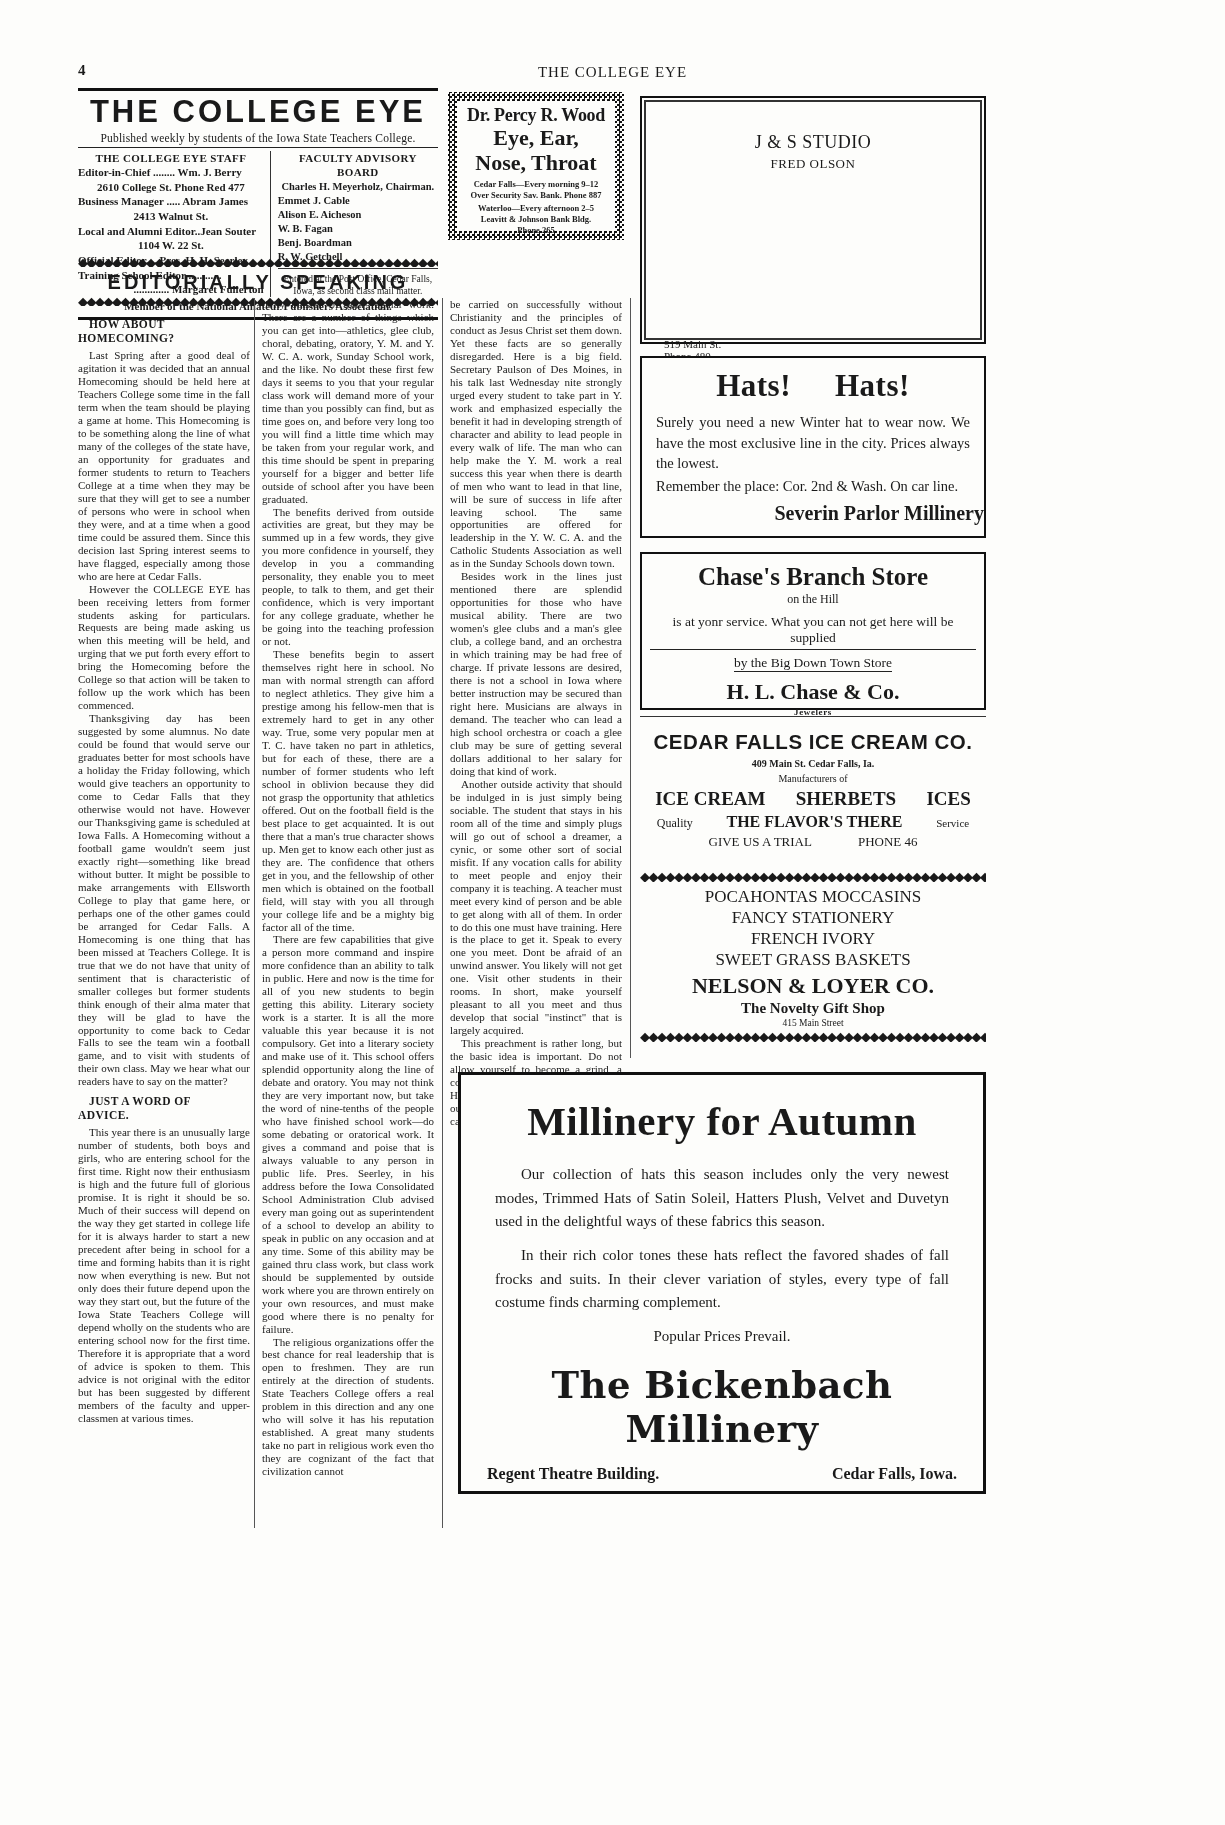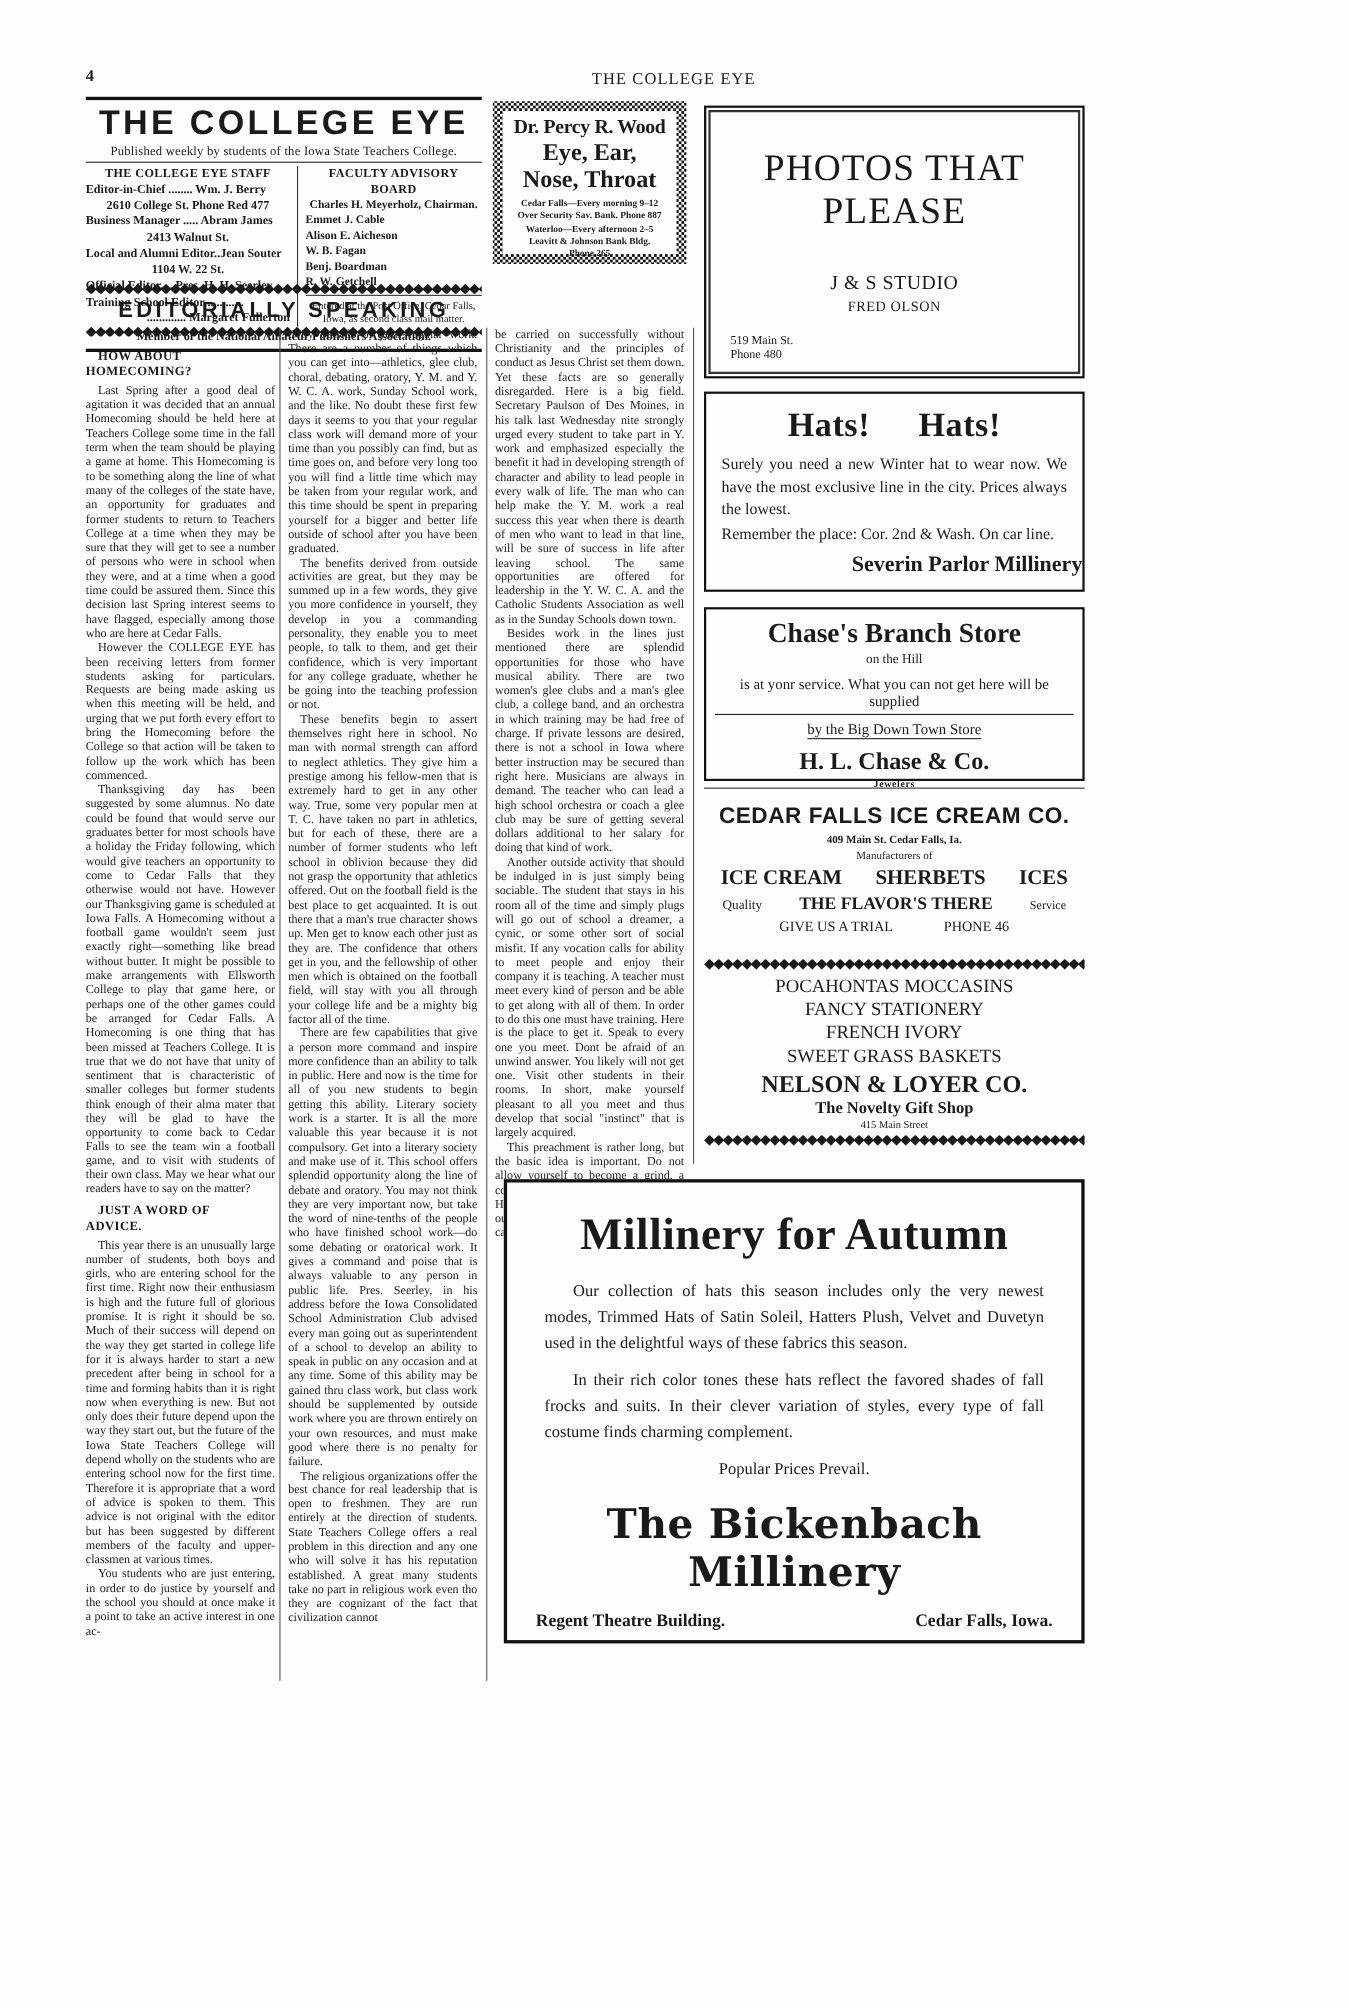--- a/index.html
+++ b/index.html
@@ -418,21 +418,20 @@
   <div class="col-rule-2"></div>
   <div class="col-rule-3"></div>
 
   <div class="col col-1">
     <div class="colhead" style="margin-top:0;">HOW ABOUT HOMECOMING?</div>
     <p>Last Spring after a good deal of agitation it was decided that an annual Homecoming should be held here at Teachers College some time in the fall term when the team should be playing a game at home. This Homecoming is to be something along the line of what many of the colleges of the state have, an opportunity for graduates and former students to return to Teachers College at a time when they may be sure that they will get to see a number of persons who were in school when they were, and at a time when a good time could be assured them. Since this decision last Spring interest seems to have flagged, especially among those who are here at Cedar Falls.</p>
     <p>However the COLLEGE EYE has been receiving letters from former students asking for particulars. Requests are being made asking us when this meeting will be held, and urging that we put forth every effort to bring the Homecoming before the College so that action will be taken to follow up the work which has been commenced.</p>
     <p>Thanksgiving day has been suggested by some alumnus. No date could be found that would serve our graduates better for most schools have a holiday the Friday following, which would give teachers an opportunity to come to Cedar Falls that they otherwise would not have. However our Thanksgiving game is scheduled at Iowa Falls. A Homecoming without a football game wouldn't seem just exactly right—something like bread without butter. It might be possible to make arrangements with Ellsworth College to play that game here, or perhaps one of the other games could be arranged for Cedar Falls. A Homecoming is one thing that has been missed at Teachers College. It is true that we do not have that unity of sentiment that is characteristic of smaller colleges but former students think enough of their alma mater that they will be glad to have the opportunity to come back to Cedar Falls to see the team win a football game, and to visit with students of their own class. May we hear what our readers have to say on the matter?</p>
     <div class="colhead">JUST A WORD OF ADVICE.</div>
     <p>This year there is an unusually large number of students, both boys and girls, who are entering school for the first time. Right now their enthusiasm is high and the future full of glorious promise. It is right it should be so. Much of their success will depend on the way they get started in college life for it is always harder to start a new precedent after being in school for a time and forming habits than it is right now when everything is new. But not only does their future depend upon the way they start out, but the future of the Iowa State Teachers College will depend wholly on the students who are entering school now for the first time. Therefore it is appropriate that a word of advice is spoken to them. This advice is not original with the editor but has been suggested by different members of the faculty and upper-classmen at various times.</p>
-    <p>You students who are just entering, in order to do justice by yourself and the school you should at once make it a point to take an active interest in one ac-</p>
   </div>
 
   <div class="col col-2">
     <p style="text-indent:0;">tivity outside of your regular work. There are a number of things which you can get into—athletics, glee club, choral, debating, oratory, Y. M. and Y. W. C. A. work, Sunday School work, and the like. No doubt these first few days it seems to you that your regular class work will demand more of your time than you possibly can find, but as time goes on, and before very long too you will find a little time which may be taken from your regular work, and this time should be spent in preparing yourself for a bigger and better life outside of school after you have been graduated.</p>
     <p>The benefits derived from outside activities are great, but they may be summed up in a few words, they give you more confidence in yourself, they develop in you a commanding personality, they enable you to meet people, to talk to them, and get their confidence, which is very important for any college graduate, whether he be going into the teaching profession or not.</p>
     <p>These benefits begin to assert themselves right here in school. No man with normal strength can afford to neglect athletics. They give him a prestige among his fellow-men that is extremely hard to get in any other way. True, some very popular men at T. C. have taken no part in athletics, but for each of these, there are a number of former students who left school in oblivion because they did not grasp the opportunity that athletics offered. Out on the football field is the best place to get acquainted. It is out there that a man's true character shows up. Men get to know each other just as they are. The confidence that others get in you, and the fellowship of other men which is obtained on the football field, will stay with you all through your college life and be a mighty big factor all of the time.</p>
     <p>There are few capabilities that give a person more command and inspire more confidence than an ability to talk in public. Here and now is the time for all of you new students to begin getting this ability. Literary society work is a starter. It is all the more valuable this year because it is not compulsory. Get into a literary society and make use of it. This school offers splendid opportunity along the line of debate and oratory. You may not think they are very important now, but take the word of nine-tenths of the people who have finished school work—do some debating or oratorical work. It gives a command and poise that is always valuable to any person in public life. Pres. Seerley, in his address before the Iowa Consolidated School Administration Club advised every man going out as superintendent of a school to develop an ability to speak in public on any occasion and at any time. Some of this ability may be gained thru class work, but class work should be supplemented by outside work where you are thrown entirely on your own resources, and must make good where there is no penalty for failure.</p>
     <p>The religious organizations offer the best chance for real leadership that is open to freshmen. They are run entirely at the direction of students. State Teachers College offers a real problem in this direction and any one who will solve it has his reputation established. A great many students take no part in religious work even tho they are cognizant of the fact that civilization cannot</p>
   </div>
 
@@ -455,24 +454,20 @@
       <div class="wood-small">
         <div>Waterloo—Every afternoon 2–5</div>
         <div>Leavitt &amp; Johnson Bank Bldg.</div>
         <div>Phone 265</div>
       </div>
     </div>
   </div>
 
   <div class="ad ad-photos">
     <div class="photos-in">
-      <div class="photos-head">
-        <div>PHOTOS THAT</div>
-        <div>PLEASE</div>
-      </div>
       <div class="photos-studio">J &amp; S STUDIO</div>
       <div class="photos-fred">FRED OLSON</div>
       <div class="photos-foot">
         <span>519 Main St.</span>
         <span>Phone 480</span>
       </div>
     </div>
   </div>
 
   <div class="ad ad-hats">

